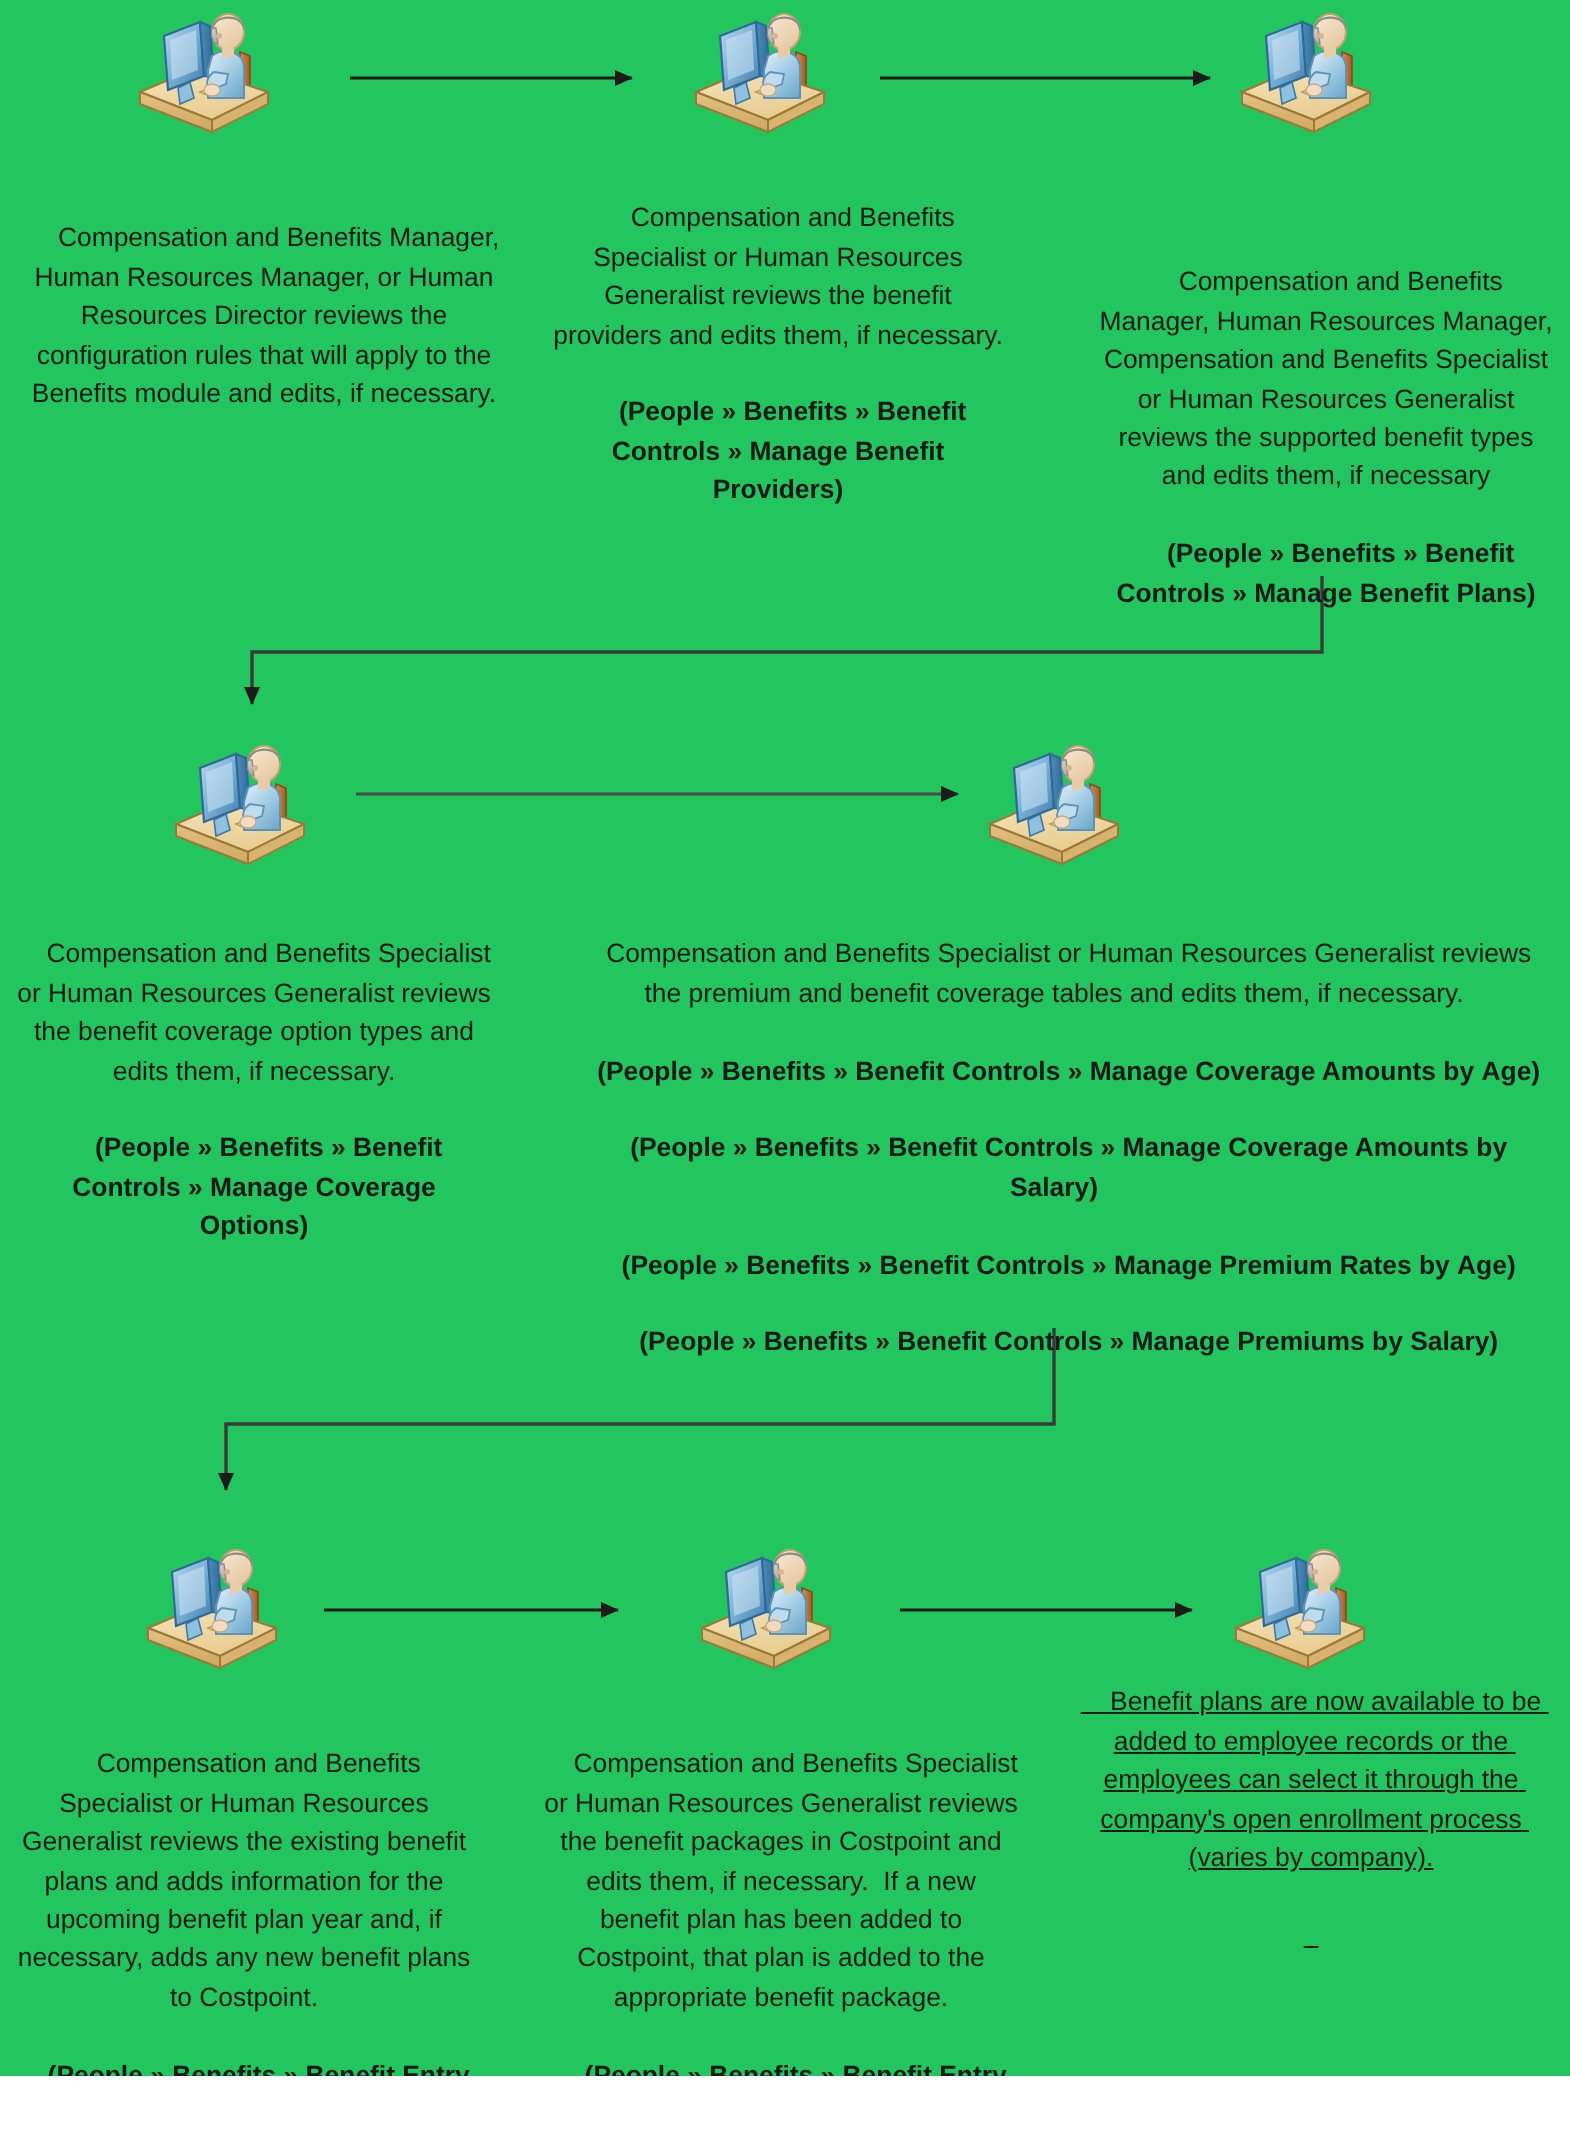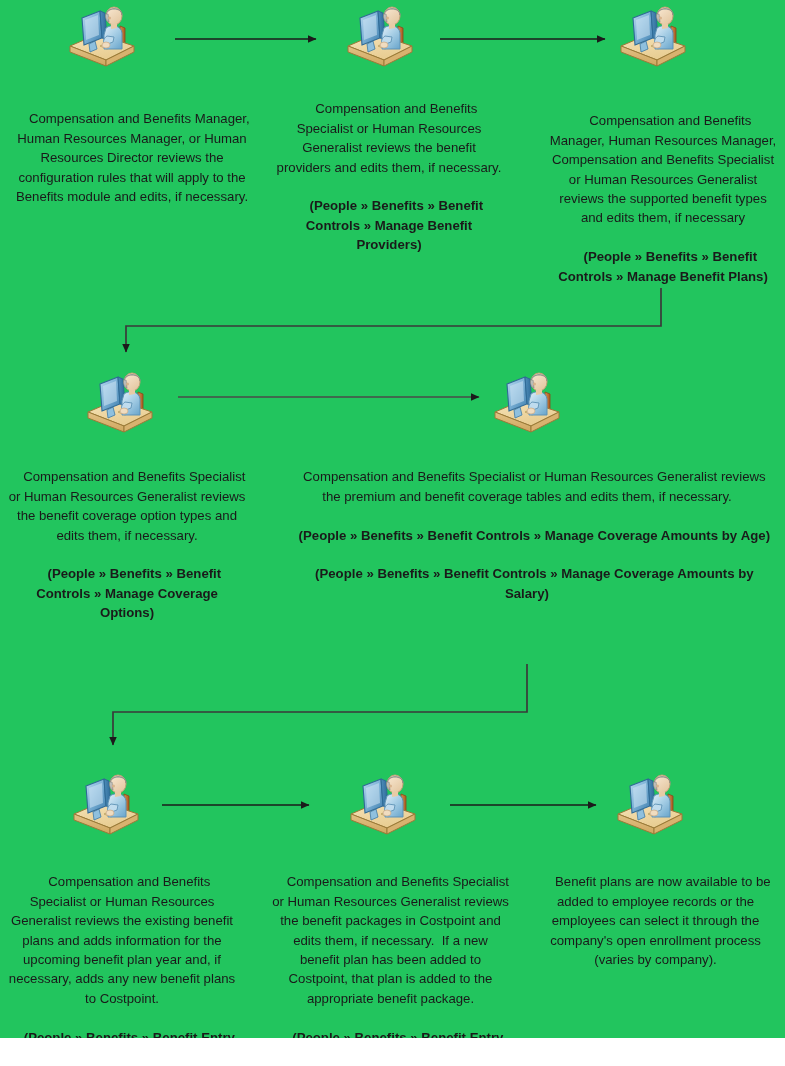--- a/index.html
+++ b/index.html
@@ -656,45 +656,45 @@
   <div class="node-text" style="left:6px; top:90px; width:252px;">
     <span>Compensation and Benefits Manager, Human Resources Manager, or Human Resources Director reviews the configuration rules that will apply to the Benefits module and edits, if necessary.</span><br>
     <br>
   </div>
 
   <div class="node-text" style="left:275px; top:80px; width:228px;">
     <span>Compensation and Benefits Specialist or Human Resources Generalist reviews the benefit providers and edits them, if necessary.</span><br>
     <span class="path-line">(<b>People » Benefits » Benefit Controls » Manage Benefit Providers</b>)</span><br>
   </div>
 
-  <div class="node-text" style="left:548px; top:92px; width:230px;">
+  <div class="node-text" style="left:548px; top:112px; width:230px;">
     <span>Compensation and Benefits Manager, Human Resources Manager, Compensation and Benefits Specialist or Human Resources Generalist reviews the supported benefit types and edits them, if necessary</span><br>
     <span class="path-line">(<b>People » Benefits » Benefit Controls » Manage Benefit Plans</b>)</span><br>
   </div>
 
   <div class="node-text" style="left:8px; top:448px; width:238px;">
     <span>Compensation and Benefits Specialist or Human Resources Generalist reviews the benefit coverage option types and edits them, if necessary.</span><br>
     <span class="path-line">(<b>People » Benefits » Benefit Controls » Manage Coverage Options</b>)</span><br>
   </div>
 
   <div class="node-text" style="left:281px; top:448px; width:492px;">
     <span>Compensation and Benefits Specialist or Human Resources Generalist reviews the premium and benefit coverage tables and edits them, if necessary.</span><br>
     <span class="path-line">(<b>People » Benefits » Benefit Controls » Manage Coverage Amounts</b> by <b>Age</b>)</span><br>
     <span class="path-line">(<b>People » Benefits » Benefit Controls » Manage Coverage Amounts</b> by <b>Salary</b>)</span><br>
-    <br>
-    <br>
+    <span class="path-line">(<b>People » Benefits » Benefit Controls » Manage Premium Rates</b> by <b>Age</b>)</span><br>
+    <span class="path-line">(<b>People » Benefits » Benefit Controls » Manage Premiums</b> by <b>Salary</b>)</span><br>
   </div>
 
   <div class="node-text" style="left:4px; top:853px; width:236px;">
     <span>Compensation and Benefits Specialist or Human Resources Generalist reviews the existing benefit plans and adds information for the upcoming benefit plan year and, if necessary, adds any new benefit plans to Costpoint.</span><br>
     <span class="path-line">(<b>People » Benefits » Benefit Entry and Creation » Manage Benefit Plans</b>)</span><br>
   </div>
 
   <div class="node-text" style="left:272px; top:853px; width:237px;">
     <span>Compensation and Benefits Specialist or Human Resources Generalist reviews the benefit packages in Costpoint and edits them, if necessary.  If a new benefit plan has been added to Costpoint, that plan is added to the appropriate benefit package.</span><br>
     <span class="path-line">(<b>People » Benefits » Benefit Entry and Creation » Manage Benefit Packages</b>)</span>
   </div>
 
-  <div class="node-text" style="left:537px; top:853px; width:237px;">
+  <div class="node-text" style="left:537px; top:822px; width:237px;text-decoration:underline;">
     <span>Benefit plans are now available to be added to employee records or the employees can select it through the company's open enrollment process (varies by company).</span><br>
   </div>
 
 </div>
 
 </body></html>

